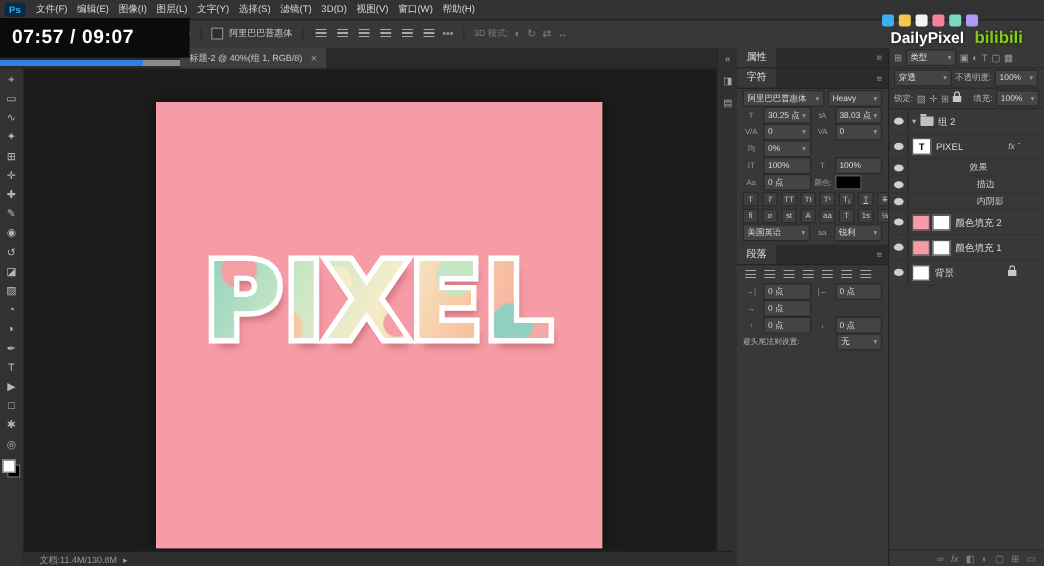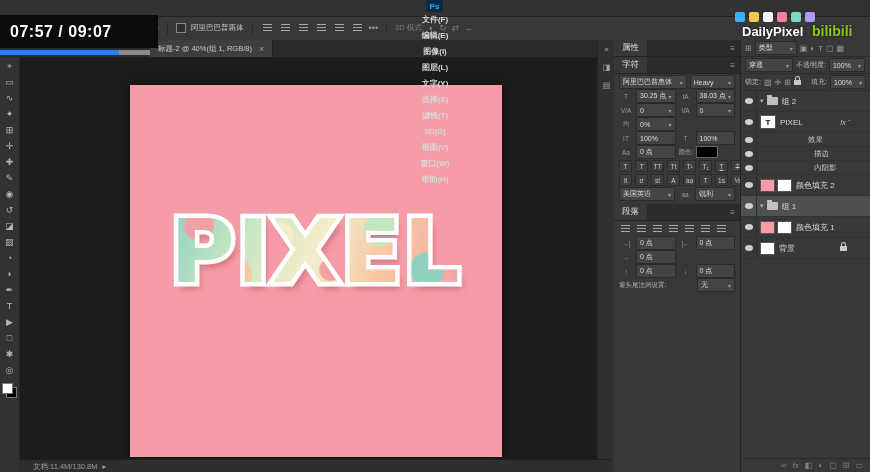--- a/index.html
+++ b/index.html
@@ -1,24 +1,24 @@
 <!DOCTYPE html>
 <html style="--canvas_pink: #f69ca6; --accent_blue: #2f7fe8; --pastel_teal: #8fd0c0; --pastel_mint: #c4e6c3; --pastel_cream: #f4ecca; --pastel_peach: #f8c7a2; --pastel_pink: #f2a0a6; --ps_logo_blue: #31a8ff; --ps_logo_bg: #0a2a42; --layer_swatch_pink: #f69ca6; --character_color_swatch: #000000; --background_thumb: #ffffff;"><head>
 <meta charset="utf-8">
 <style>
   html,body{margin:0;padding:0;background:#111;}
   .app{position:relative;width:870px;height:472px;background:#1e1e1e;overflow:hidden;
        font-family:"Liberation Sans",sans-serif;color:#ddd;}
 
   
   .menubar{position:absolute;left:0;top:0;right:0;height:16px;background:#323232;
-           border-bottom:1px solid #222;display:flex;align-items:center;z-index:6;flex-direction:column;}
+           border-bottom:1px solid #222;display:flex;align-items:center;z-index:6;}
   .pslogo{width:17px;height:12px;margin:0 5px 0 4px;background:var(--ps_logo_bg);color:var(--ps_logo_blue);
           font-size:8px;font-weight:bold;display:flex;align-items:center;justify-content:center;border-radius:2px;flex:none;}
-  .menuitem{font-size:8px;color:#d6d6d6;padding:0 4px;line-height:16px;white-space:nowrap;font-weight:bold;}
+  .menuitem{font-size:8px;color:#d6d6d6;padding:0 4px;line-height:16px;white-space:nowrap;}
 
   
   .optionsbar{position:absolute;left:0;top:16px;right:0;height:24px;background:#383838;
               border-bottom:1px solid #242424;display:flex;align-items:center;gap:5px;
               padding-left:154px;z-index:1;}
   .oico{color:#9a9a9a;font-size:9px;flex:none;}
   .ocb{width:8px;height:8px;border:1px solid #8a8a8a;background:#2e2e2e;flex:none;}
   .olabel{font-size:7.5px;color:#c9c9c9;white-space:nowrap;}
   .osep{width:1px;height:13px;background:#2a2a2a;margin:0 3px;flex:none;}
   .bars{width:9px;height:8px;background:repeating-linear-gradient(to bottom,#a8a8a8 0 1px,transparent 1px 3px);display:inline-block;}
@@ -512,28 +512,20 @@
         <span class="lname" style="margin-left:18px">内阴影</span>
       </div>
       <div class="lrow">
         <span class="eyecell">
             <span class="eye"></span>
           </span>
         <span class="fsw"></span>
         <span class="fmask"></span>
         <span class="lname">颜色填充 2</span>
       </div>
-      <div class="lrow selected">
-        <span class="eyecell">
-            <span class="eye"></span>
-          </span>
-        <span class="tw">▾</span>
-        <span class="folder"></span>
-        <span class="lname">组 1</span>
-      </div>
       <div class="lrow">
         <span class="eyecell">
             <span class="eye"></span>
           </span>
         <span class="fsw"></span>
         <span class="fmask"></span>
         <span class="lname">颜色填充 1</span>
       </div>
       <div class="lrow">
         <span class="eyecell">

